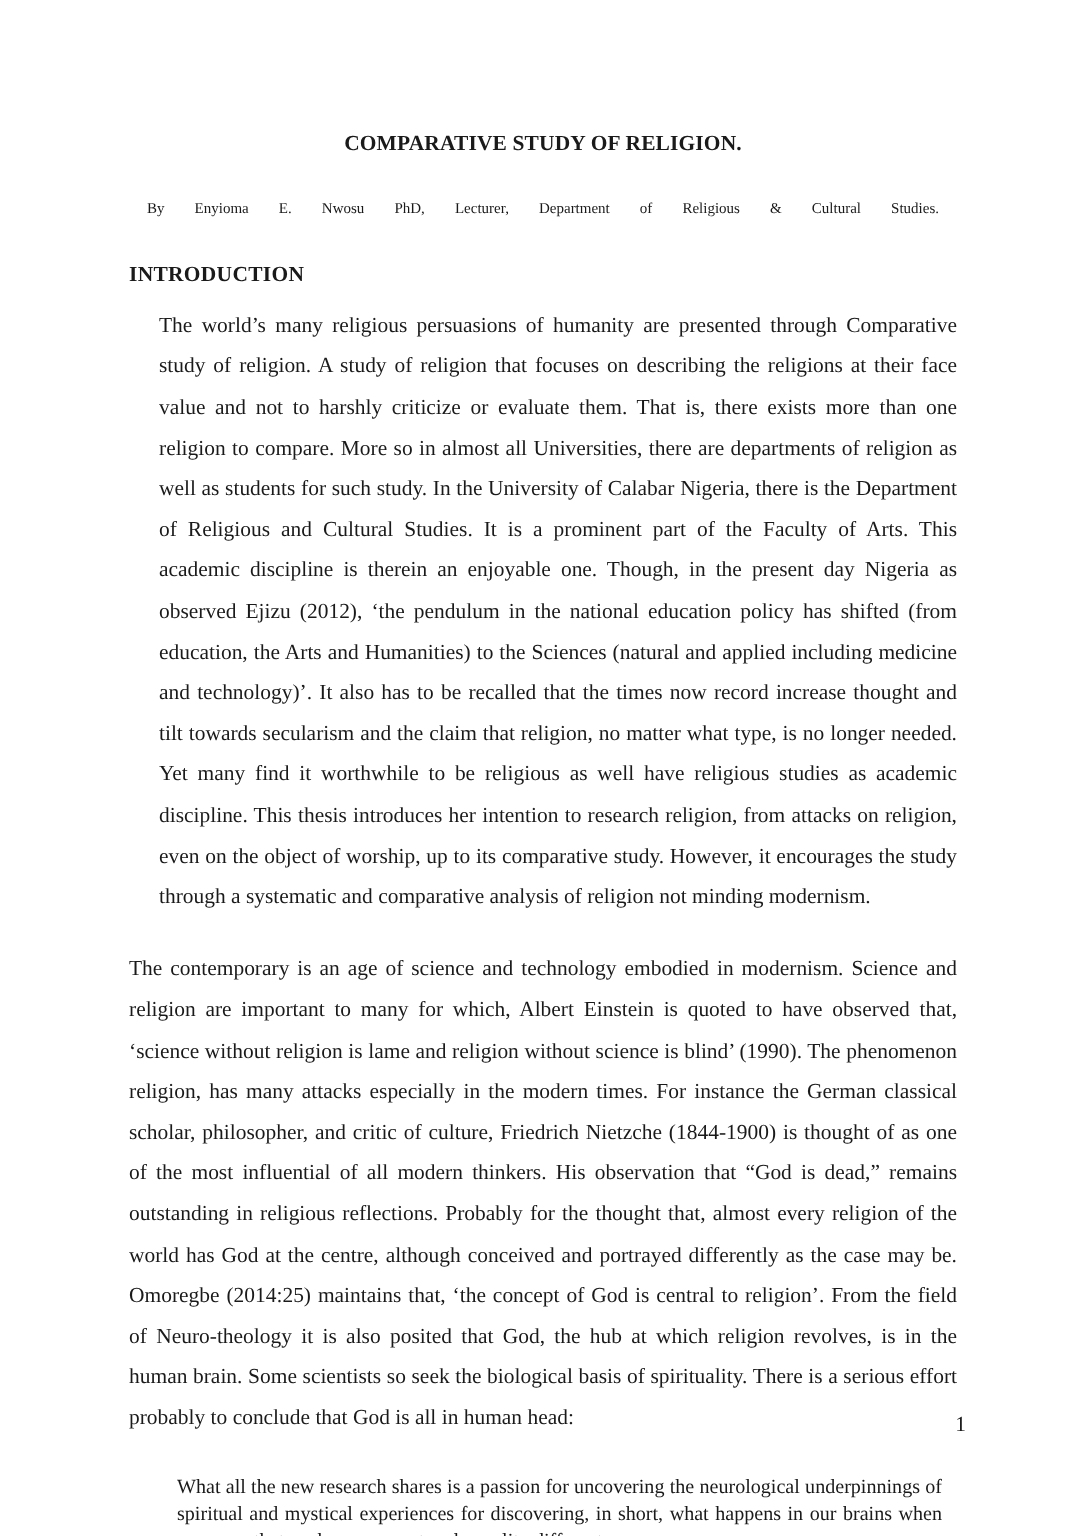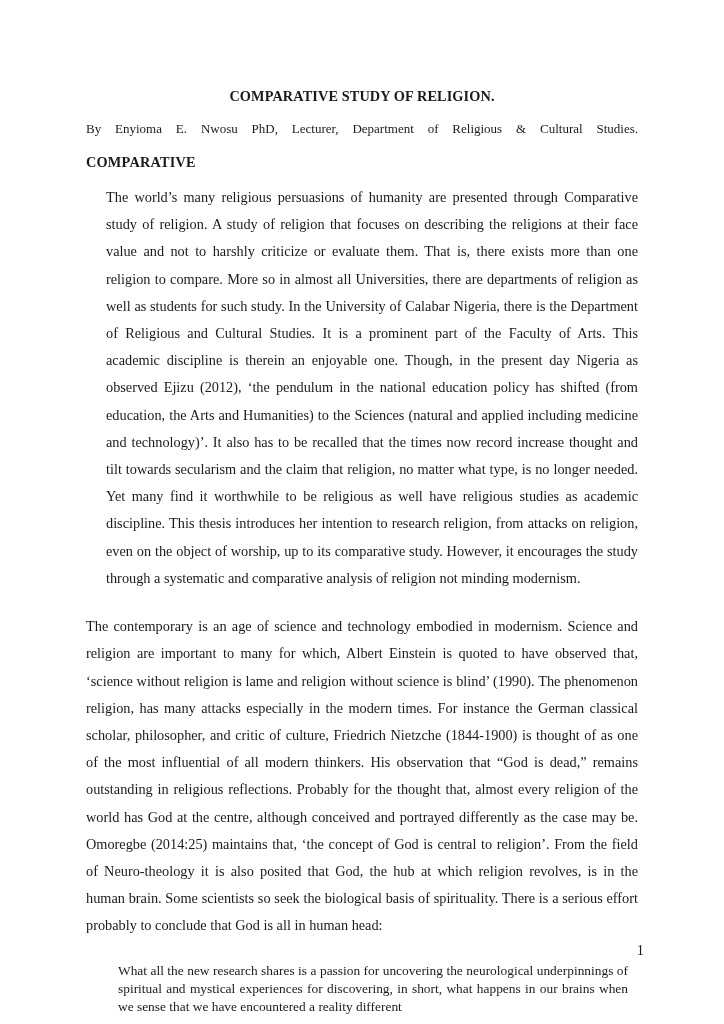--- a/index.html
+++ b/index.html
@@ -31,23 +31,23 @@
   .doc-title {
     text-align: center;
     font-size: 14.3px;
     line-height: 1.3;
     margin: 0;
     padding-top: 87px;
     letter-spacing: 0.1px;
   }
 
   .byline {
-    font-size: 13px;
+    font-size: 10px;
     line-height: 1.3;
-    margin: 0;
+    margin: 12px;
     padding-top: 15px;
     text-align: justify;
     text-align-last: justify;
     text-indent: 0;
   }
 
   .section-heading {
     font-size: 14.3px;
     font-weight: bold;
     margin: 0;
@@ -95,21 +95,21 @@
 <body>
 
 <div class="page">
 
   <div class="content">
 
     <h1 class="doc-title">COMPARATIVE STUDY OF RELIGION.</h1>
 
     <p class="byline">By Enyioma E. Nwosu PhD, Lecturer, Department of Religious &amp; Cultural Studies.</p>
 
-    <h2 class="section-heading">COMPARATIVE</h2>
+    <h2 class="section-heading">INTRODUCTION</h2>
 
     <p class="body-para first">The world’s many religious persuasions of humanity are presented through Comparative study of religion. A study of religion that focuses on describing the religions at their face value and not to harshly criticize or evaluate them. That is, there exists more than one religion to compare. More so in almost all Universities, there are departments of religion as well as students for such study. In the University of Calabar Nigeria, there is the Department of Religious and Cultural Studies. It is a prominent part of the Faculty of Arts. This academic discipline is therein an enjoyable one. Though, in the present day Nigeria as observed Ejizu (2012), ‘the pendulum in the national education policy has shifted (from education, the Arts and Humanities) to the Sciences (natural and applied including medicine and technology)’. It also has to be recalled that the times now record increase thought and tilt towards secularism and the claim that religion, no matter what type, is no longer needed. Yet many find it worthwhile to be religious as well have religious studies as academic discipline. This thesis introduces her intention to research religion, from attacks on religion, even on the object of worship, up to its comparative study. However, it encourages the study through a systematic and comparative analysis of religion not minding modernism.</p>
 
     <p class="body-para subsequent">The contemporary is an age of science and technology embodied in modernism. Science and religion are important to many for which, Albert Einstein is quoted to have observed that, ‘science without religion is lame and religion without science is blind’ (1990). The phenomenon religion, has many attacks especially in the modern times. For instance the German classical scholar, philosopher, and critic of culture, Friedrich Nietzche (1844-1900) is thought of as one of the most influential of all modern thinkers. His observation that “God is dead,” remains outstanding in religious reflections. Probably for the thought that, almost every religion of the world has God at the centre, although conceived and portrayed differently as the case may be.   Omoregbe (2014:25) maintains that, ‘the concept of God is central to religion’. From the field of Neuro-theology it is also posited that God, the hub at which religion revolves, is in the human brain. Some scientists so seek the biological basis of spirituality. There is a serious effort probably to conclude that God is all in human head:</p>
 
     <blockquote class="blockquote">What all the new research shares is a passion for uncovering the neurological underpinnings of spiritual and mystical experiences for discovering, in short, what happens in our brains when we sense that we have encountered a reality different</blockquote>
 
   </div>
 
   <div class="page-number">1</div>

